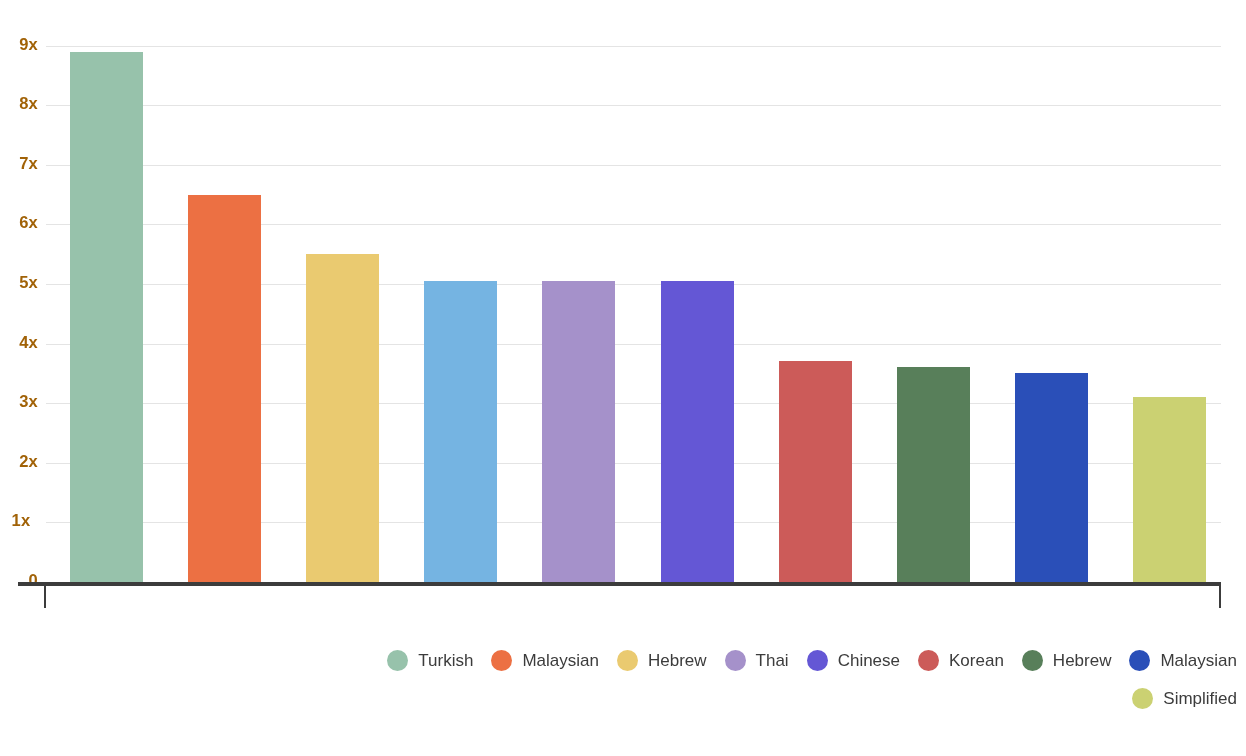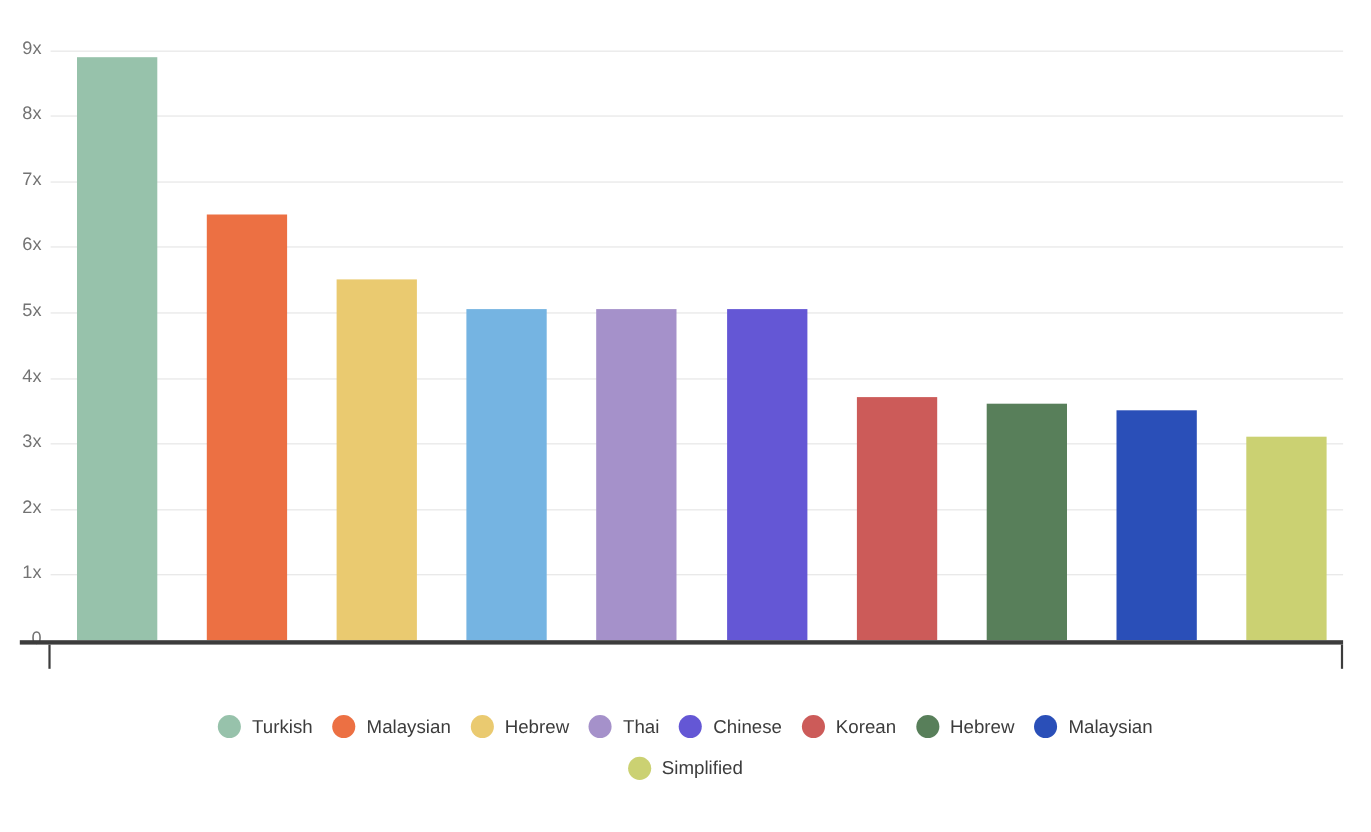--- a/index.html
+++ b/index.html
@@ -36,22 +36,22 @@
     left: 46px;
     width: 1175px;
     height: 1px;
     background: #e4e4e4;
   }
 
   .y-tick-label {
     position: absolute;
     right: 1210px;       
     font-size: 16.5px;
-    font-weight: normal;
-    color: #737373;
+    font-weight: bold;
+    color: #a16207;
     letter-spacing: 0.2px;
     white-space: nowrap;
     text-align: right;
     width: 34px;
   }
 
   #axis-line {
     position: absolute;
     left: 18px;
     top: 582px;
@@ -102,21 +102,21 @@
   
   #legend {
     position: absolute;
     left: 0;
     top: 650px;
     width: 1246px;
   }
   .legend-row {
     display: flex;
     flex-wrap: nowrap;
-    justify-content: center;
+    justify-content: flex-end;
     align-items: center;
     gap: 0px;
   }
   .legend-row.row-2 {
     margin-top: 17px;
   }
   .legend-item {
     display: flex;
     align-items: center;
     margin: 0 9px;
@@ -153,21 +153,21 @@
       </div>
     <div id="ytick-labels">
         <div class="y-tick-label" style="left: 4px; top: 34.6px;">9x</div>
         <div class="y-tick-label" style="left: 4px; top: 94.2px;">8x</div>
         <div class="y-tick-label" style="left: 4px; top: 153.8px;">7x</div>
         <div class="y-tick-label" style="left: 4px; top: 213.4px;">6x</div>
         <div class="y-tick-label" style="left: 4px; top: 273px;">5x</div>
         <div class="y-tick-label" style="left: 4px; top: 332.6px;">4x</div>
         <div class="y-tick-label" style="left: 4px; top: 392.2px;">3x</div>
         <div class="y-tick-label" style="left: 4px; top: 451.8px;">2x</div>
-        <div class="y-tick-label" style="left: 4px; top: 511.4px;">1x</div>
+        <div class="y-tick-label" style="left: 4px; top: 511.4px; text-align: center;">1x</div>
         <div class="y-tick-label" style="left: 4px; top: 571px;">0</div>
       </div>
     <div id="bars-layer">
         <div class="bar" title="Turkish: 8.9x" style="left: 70px; width: 73px; height: 530.44px; background: rgb(151, 194, 171);"></div>
         <div class="bar" title="Malaysian: 6.5x" style="left: 188.1px; width: 73px; height: 387.4px; background: rgb(236, 112, 67);"></div>
         <div class="bar" title="Hindi: 5.5x" style="left: 306.2px; width: 73px; height: 327.8px; background: rgb(234, 202, 112);"></div>
         <div class="bar" title="Chinese (Simplified): 5.05x" style="left: 424.3px; width: 73px; height: 300.98px; background: rgb(117, 180, 226);"></div>
         <div class="bar" title="Thai: 5.05x" style="left: 542.4px; width: 73px; height: 300.98px; background: rgb(165, 145, 202);"></div>
         <div class="bar" title="Polish: 5.05x" style="left: 660.5px; width: 73px; height: 300.98px; background: rgb(100, 87, 213);"></div>
         <div class="bar" title="Korean: 3.7x" style="left: 778.6px; width: 73px; height: 220.52px; background: rgb(204, 91, 89);"></div>

